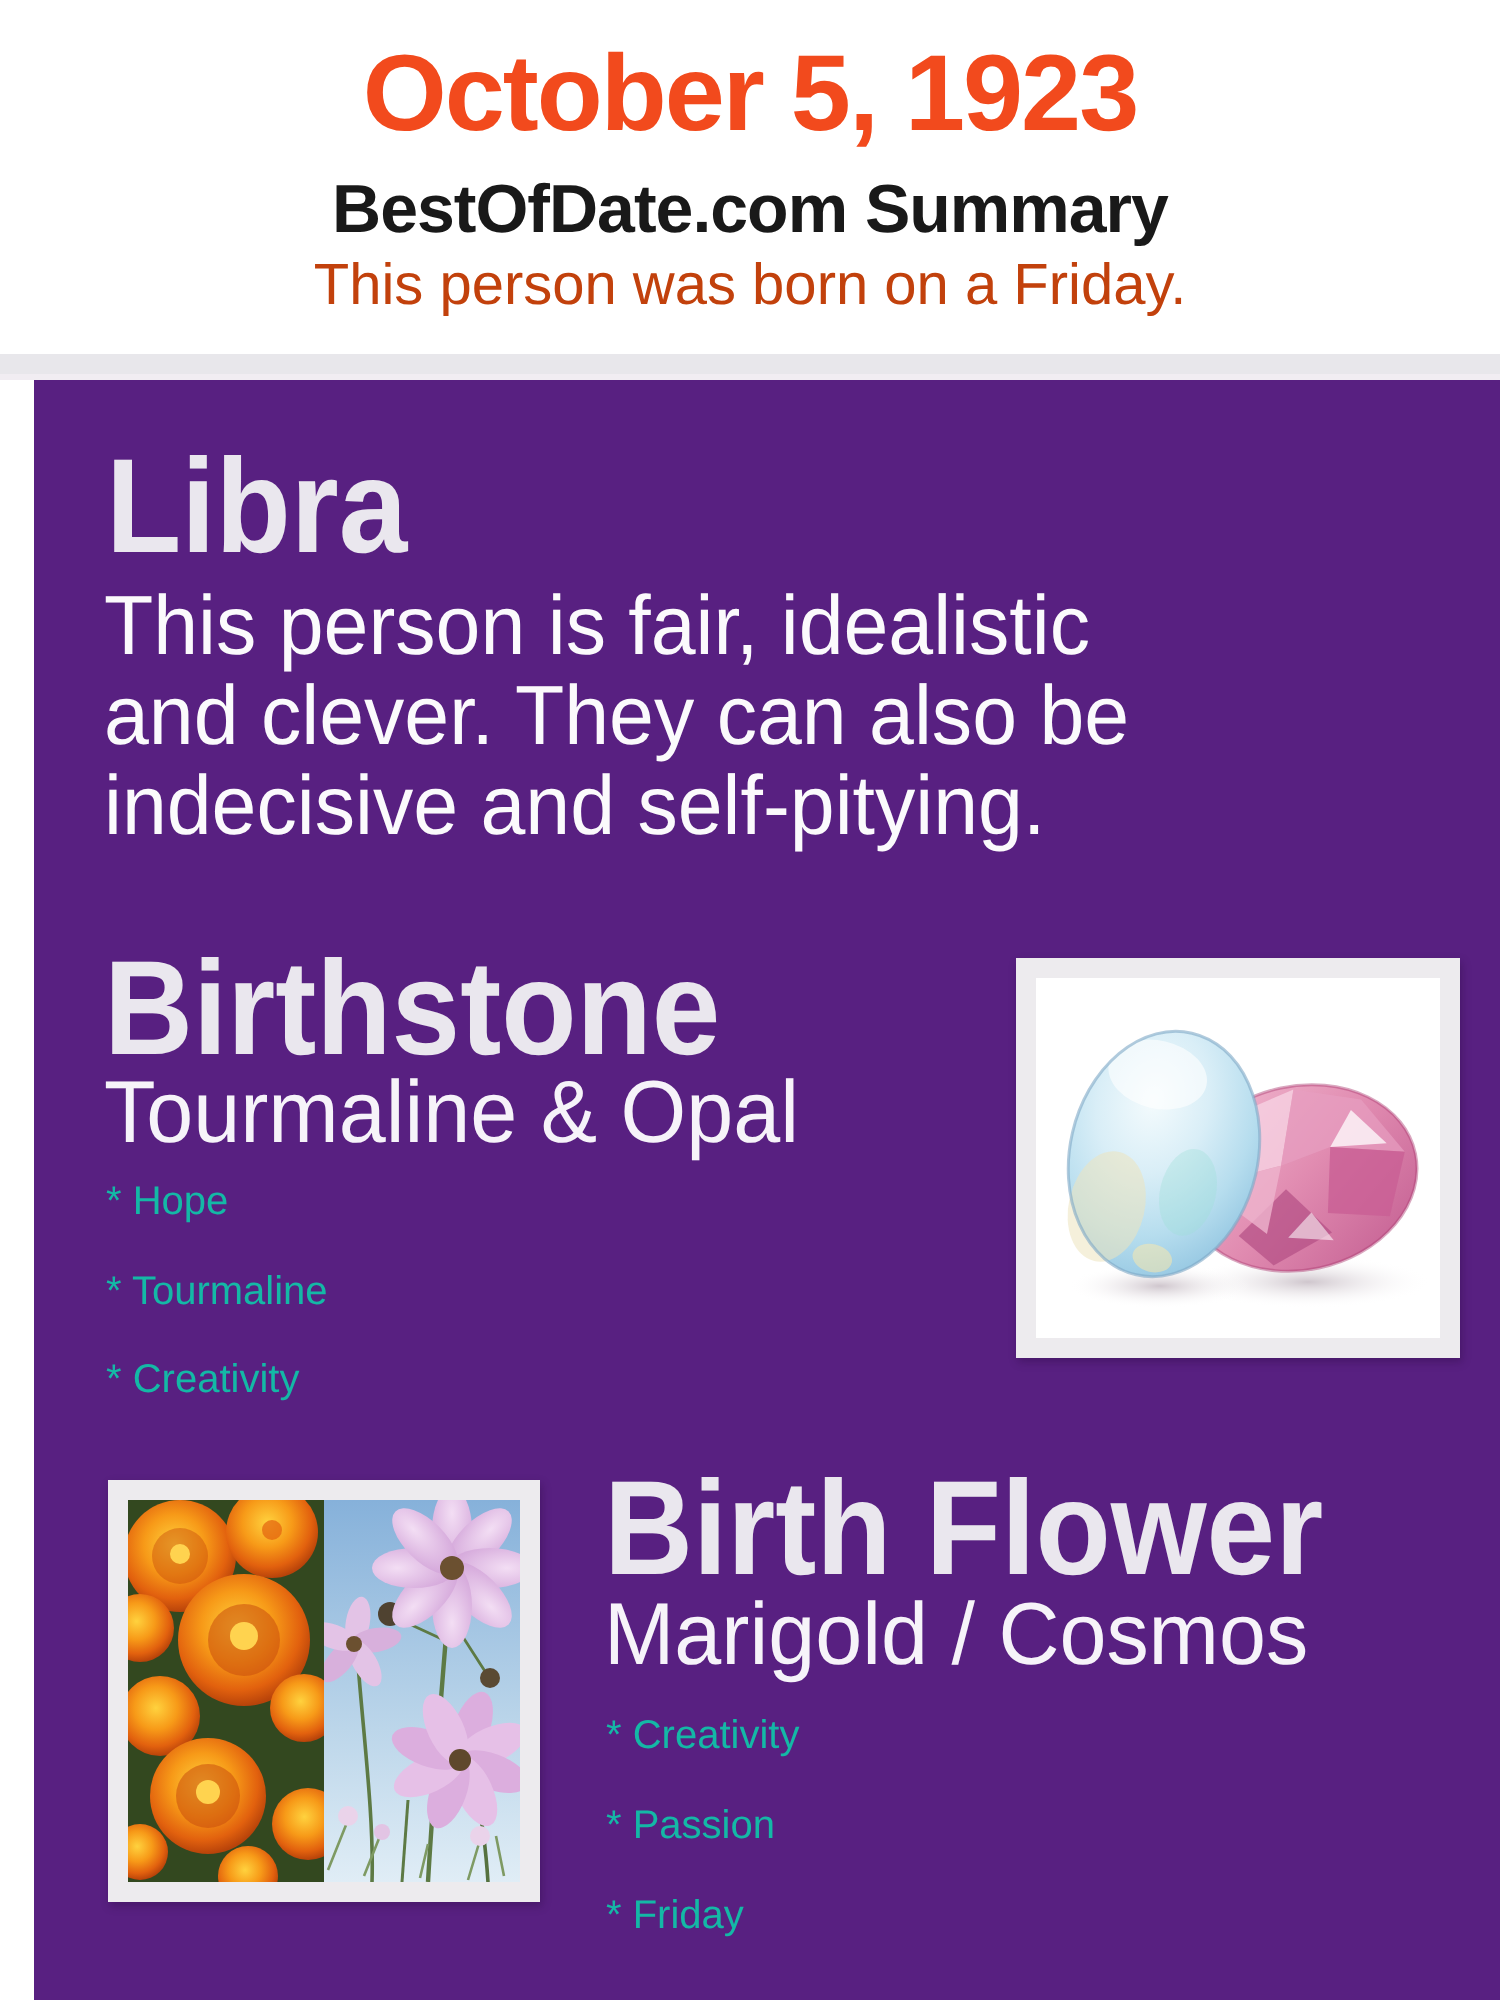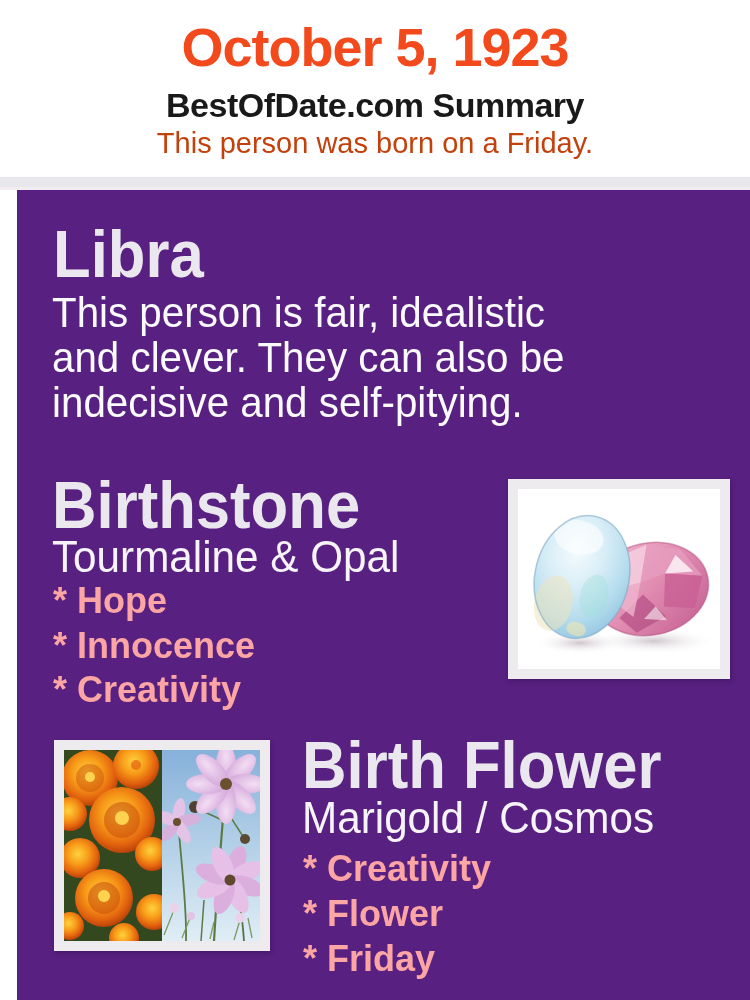--- a/index.html
+++ b/index.html
@@ -43,21 +43,21 @@
     transform:scaleX(0.96);transform-origin:left top;
   }
 
   .birthstone-heading{left:35px;top:281px;}
   .sub-names{
     position:absolute;font-size:44px;color:#f6f3f9;line-height:1;
     transform:scaleX(0.96);transform-origin:left top;white-space:nowrap;
   }
   .birthstone-names{left:35px;top:345px;}
   .trait-list{
-    position:absolute;font-size:36px;color:#fca5a5;line-height:44.5px;white-space:nowrap;font-weight:bold;
+    position:absolute;font-size:20px;color:#14b8a6;line-height:44.5px;white-space:nowrap;
   }
   .birthstone-traits{left:36px;top:389px;}
   .bf-heading{left:285px;top:541px;}
   .bf-names{left:285px;top:606px;}
   .bf-traits{left:286px;top:656px;line-height:45px;}
 
   
   .photo-frame{position:absolute;background:#edebee;box-shadow:1px 2px 4px rgba(40,10,60,0.35);}
   .gem-frame{left:491px;top:289px;width:222px;height:200px;padding:0;}
   .gem-inner{position:absolute;left:10px;top:10px;width:202px;height:180px;background:#ffffff;}
@@ -83,21 +83,21 @@
     <div class="zodiac-desc">
       <div>This person is fair, idealistic</div>
       <div>and clever. They can also be</div>
       <div>indecisive and self-pitying.</div>
     </div>
 
     <div class="section-heading birthstone-heading">Birthstone</div>
     <div class="sub-names birthstone-names">Tourmaline &amp; Opal</div>
     <div class="trait-list birthstone-traits">
       <div>* Hope</div>
-      <div>* Innocence</div>
+      <div>* Tourmaline</div>
       <div>* Creativity</div>
     </div>
 
     <div class="photo-frame gem-frame">
       <div class="gem-inner" role="img" aria-label="Opal and pink tourmaline gemstones">
         <svg width="202" height="180" viewBox="0 0 202 180">
           <defs>
             <radialGradient id="opalG" cx="38%" cy="30%" r="85%">
               <stop offset="0%" stop-color="#f4fbfd"></stop>
               <stop offset="35%" stop-color="#d9eef7"></stop>
@@ -240,18 +240,18 @@
             <circle cx="176" cy="168" r="5" fill="#ead3ea"></circle>
           </g>
         </svg>
       </div>
     </div>
 
     <div class="section-heading bf-heading">Birth Flower</div>
     <div class="sub-names bf-names">Marigold / Cosmos</div>
     <div class="trait-list bf-traits">
       <div>* Creativity</div>
-      <div>* Flower</div>
+      <div>* Passion</div>
       <div>* Friday</div>
     </div>
 
   </div>
 </div>
 
 </body></html>

